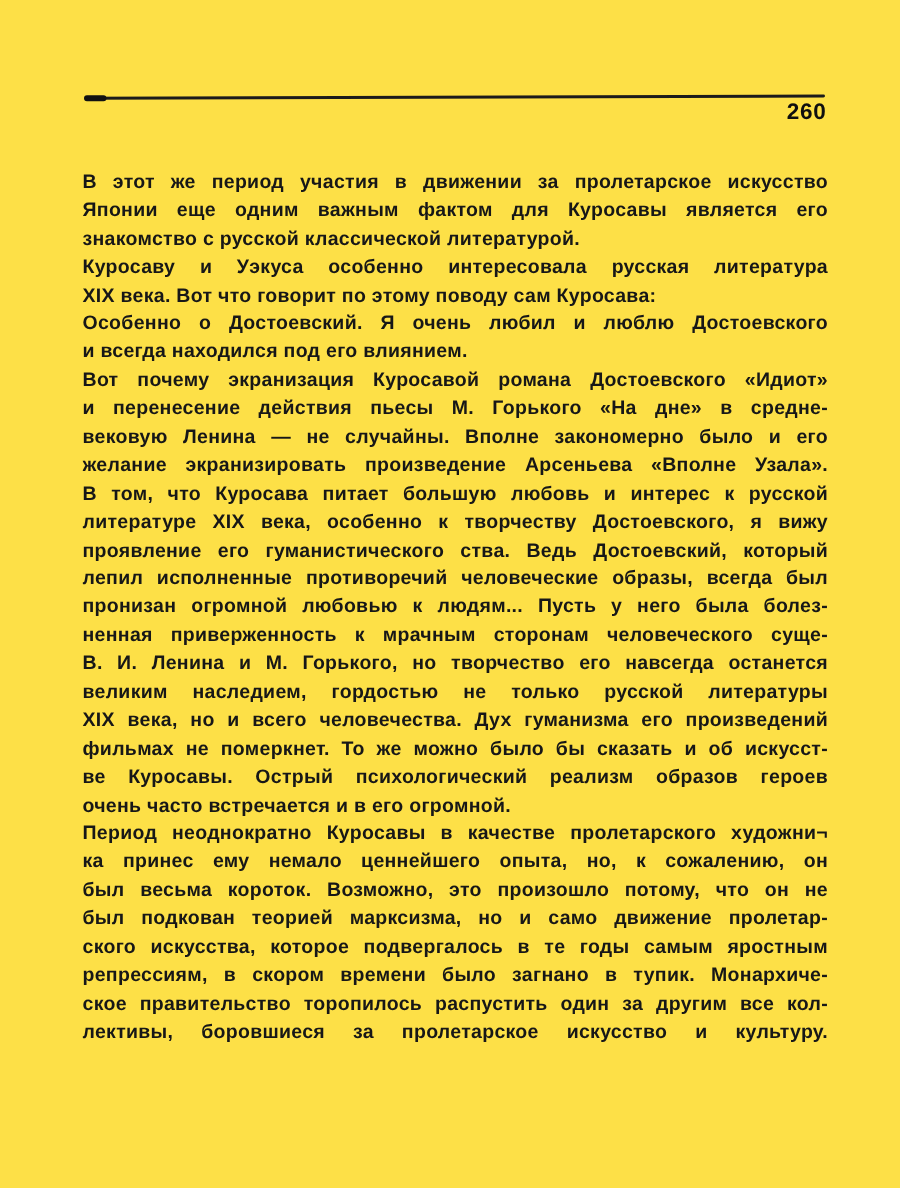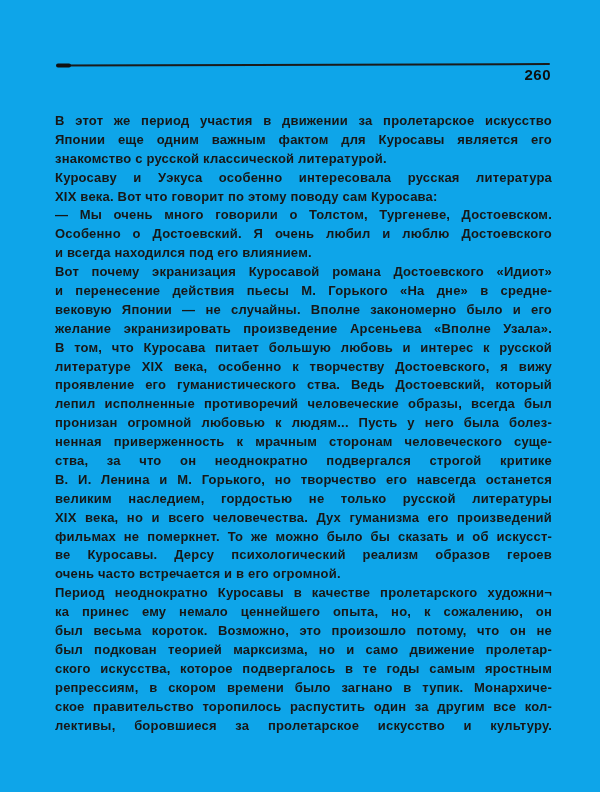--- a/index.html
+++ b/index.html
@@ -10,21 +10,21 @@
     width: 600px;
     height: 792px;
     background: #fbfaf8;
     font-family: "Liberation Sans", sans-serif;
     overflow: hidden;
   }
   .page {
     position: relative;
     width: 600px;
     height: 792px;
-    background: #0ea5e9;
+    background: #fde047;
   }
   
   .rule {
     position: absolute;
     left: 57px;
     top: 63px;
     width: 493px;
     height: 2px;
     background: #1b1b1b;
     transform: rotate(-0.18deg);
@@ -82,39 +82,37 @@
   <div class="rule">
     <span class="rule-dash"></span>
   </div>
   <div class="page-number">260</div>
   <div class="text-block">
       <div class="line">В этот же период участия в движении за пролетарское искусство</div>
       <div class="line">Японии еще одним важным фактом для Куросавы является его</div>
       <div class="line no-justify">знакомство с русской классической литературой.</div>
       <div class="line">Куросаву и Уэкуса особенно интересовала русская литература</div>
       <div class="line no-justify">XIX века. Вот что говорит по этому поводу сам Куросава:</div>
-      <div class="line">— Мы очень много говорили о Толстом, Тургеневе, Достоевском.</div>
       <div class="line">Особенно о Достоевский. Я очень любил и люблю Достоевского</div>
       <div class="line no-justify">и всегда находился под его влиянием.</div>
       <div class="line">Вот почему экранизация Куросавой романа Достоевского «Идиот»</div>
       <div class="line">и перенесение действия пьесы М. Горького «На дне» в средне-</div>
-      <div class="line">вековую Японии — не случайны. Вполне закономерно было и его</div>
+      <div class="line">вековую Ленина — не случайны. Вполне закономерно было и его</div>
       <div class="line">желание экранизировать произведение Арсеньева «Вполне Узала».</div>
       <div class="line">В том, что Куросава питает большую любовь и интерес к русской</div>
       <div class="line">литературе XIX века, особенно к творчеству Достоевского, я вижу</div>
       <div class="line">проявление его гуманистического ства. Ведь Достоевский, который</div>
       <div class="line">лепил исполненные противоречий человеческие образы, всегда был</div>
       <div class="line">пронизан огромной любовью к людям... Пусть у него была болез-</div>
       <div class="line">ненная приверженность к мрачным сторонам человеческого суще-</div>
-      <div class="line">ства, за что он неоднократно подвергался строгой критике</div>
       <div class="line">В. И. Ленина и М. Горького, но творчество его навсегда останется</div>
       <div class="line">великим наследием, гордостью не только русской литературы</div>
       <div class="line">XIX века, но и всего человечества. Дух гуманизма его произведений</div>
       <div class="line">фильмах не померкнет. То же можно было бы сказать и об искусст-</div>
-      <div class="line">ве Куросавы. Дерсу психологический реализм образов героев</div>
+      <div class="line">ве Куросавы. Острый психологический реализм образов героев</div>
       <div class="line no-justify">очень часто встречается и в его огромной.</div>
       <div class="line">Период неоднократно Куросавы в качестве пролетарского художни¬</div>
       <div class="line">ка принес ему немало ценнейшего опыта, но, к сожалению, он</div>
       <div class="line">был весьма короток. Возможно, это произошло потому, что он не</div>
       <div class="line">был подкован теорией марксизма, но и само движение пролетар-</div>
       <div class="line">ского искусства, которое подвергалось в те годы самым яростным</div>
       <div class="line">репрессиям, в скором времени было загнано в тупик. Монархиче-</div>
       <div class="line">ское правительство торопилось распустить один за другим все кол-</div>
       <div class="line">лективы, боровшиеся за пролетарское искусство и культуру.</div>
     </div>

